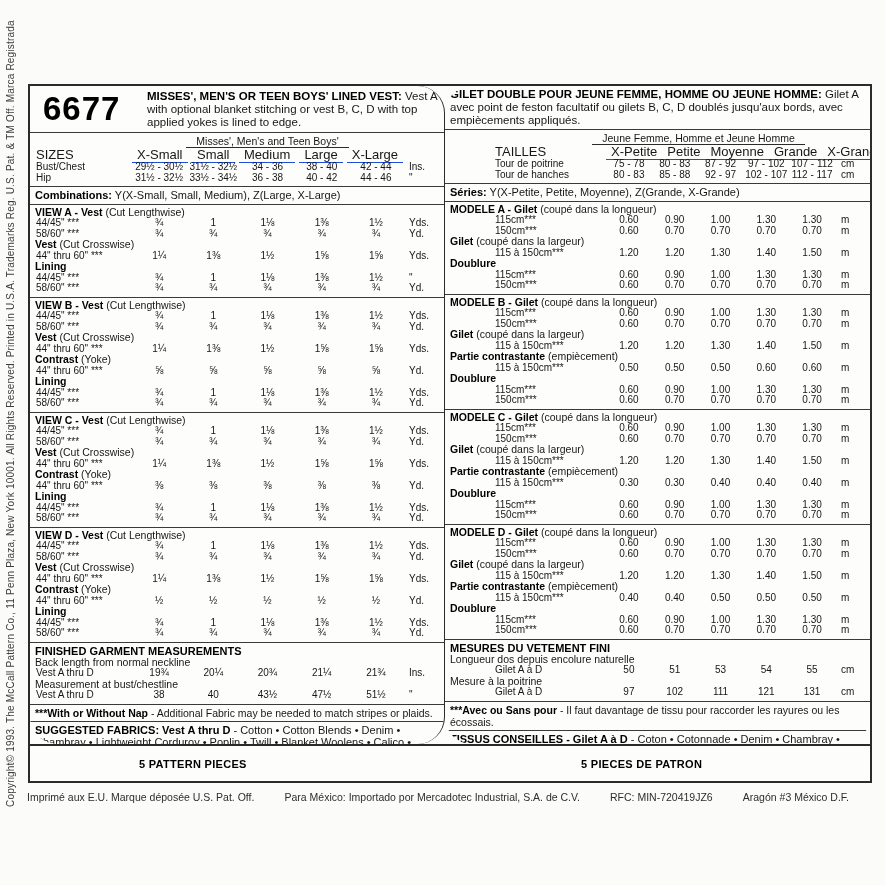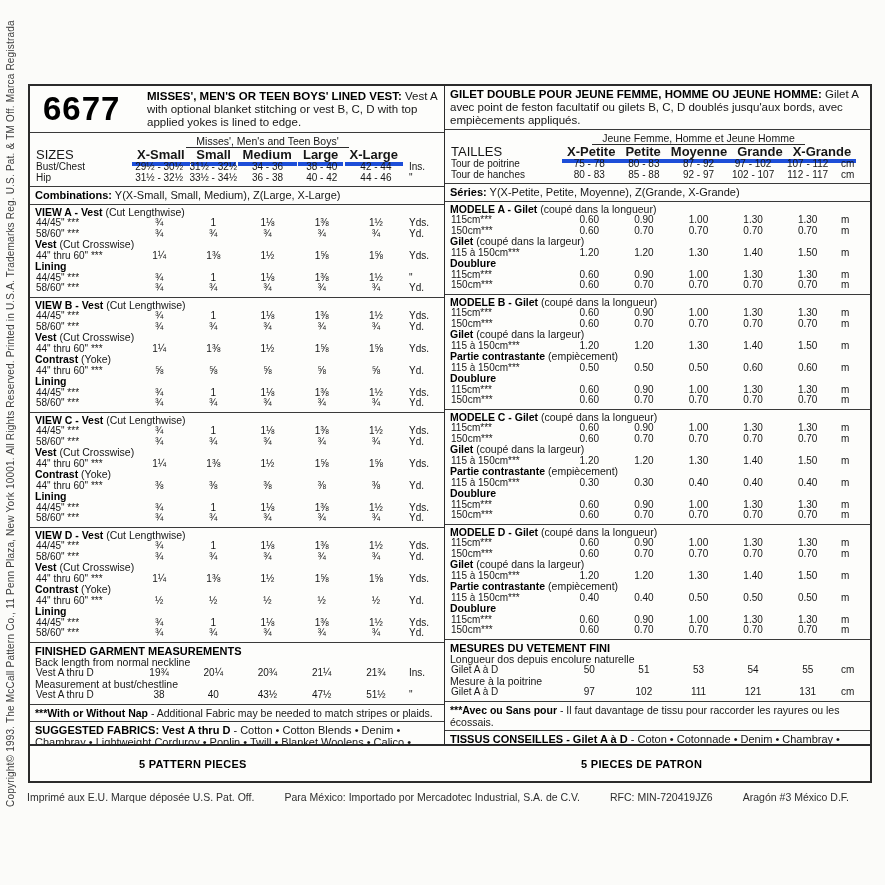--- a/index.html
+++ b/index.html
@@ -9,44 +9,44 @@
     font-family:"Liberation Sans", sans-serif;
     color:#161616;
     -webkit-font-smoothing:antialiased;
   }
   .sheet{
     position:absolute;left:28px;top:84px;width:844px;height:699px;
     border:2px solid #2b2b2b;background:#fdfdfb;
     display:flex;flex-direction:column;box-sizing:border-box;
   }
   .cols{display:flex;height:658px;overflow:hidden;}
-  .col{display:flex;flex-direction:column;box-sizing:border-box;overflow:hidden;}
+  .col{display:flex;flex-direction:column;box-sizing:border-box;overflow:hidden;border-radius:27px;}
   .col.L{width:415px;flex:none;border-right:1.5px solid #2b2b2b;}
   .col.R{flex:1;}
   .block{padding:2px 5px;box-sizing:border-box;}
   .block + .block{border-top:1.5px solid #3a3a3a;}
   
   .codedesc{display:flex;align-items:flex-start;padding:4px 5px 3px 5px;}
   .code{width:104px;flex:none;font-size:33px;font-weight:bold;letter-spacing:1px;color:#000;padding-left:8px;}
   .desc{flex:1;font-size:11.5px;line-height:13px;}
   .desc b, .inline b, .note b, .para b, .hrow b, .sectitle{color:#000;}
   
   .trow{display:grid;align-items:end;font-size:10px;line-height:10.5px;white-space:nowrap;}
   .L .trow{grid-template-columns:97px repeat(5,1fr) 36px;}
-  .R .trow{grid-template-columns:112px repeat(5,1fr) 30px;}
+  .R .trow{grid-template-columns:112px repeat(5,1fr) 30px;margin-left:44px;}
   .trow .lab{text-align:left;padding-left:1px;}
   .trow .val{text-align:center;}
   .trow .unit{text-align:left;padding-left:6px;}
   .hrow{font-size:10.5px;line-height:11.5px;}
   .grouprow{text-align:center;font-size:10.5px;line-height:12px;}
   .L .grouprow{padding-left:97px;padding-right:36px;}
   .R .grouprow{padding-left:112px;padding-right:30px;}
   .grouprow span{border-bottom:1px solid #2b2b2b;padding:0 10px;}
   .colheads{margin-top:2px;font-size:13px;line-height:12px;align-items:end;}
-  .colheads .val span{border-bottom:4px solid #1d4ed8;padding:0 5px;font-weight:bold;}
+  .colheads .val span{border-bottom:1px solid #1d4ed8;padding:0 5px;}
   .sizes .trow{line-height:11.5px;}
   .sec{padding:2px 5px 3px 5px;}
   .sectitle{font-size:11px;line-height:12px;font-weight:bold;}
   .inline{font-size:11px;line-height:13px;}
   .note{font-size:10.5px;line-height:12px;}
   .para{font-size:11px;line-height:11.5px;}
   .para.tall{line-height:12px;}
   
   .band{flex:1;border-top:2px solid #2b2b2b;display:flex;align-items:center;}
   .band .half{width:50%;display:flex;justify-content:center;font-size:11px;font-weight:bold;color:#000;letter-spacing:.3px;}

